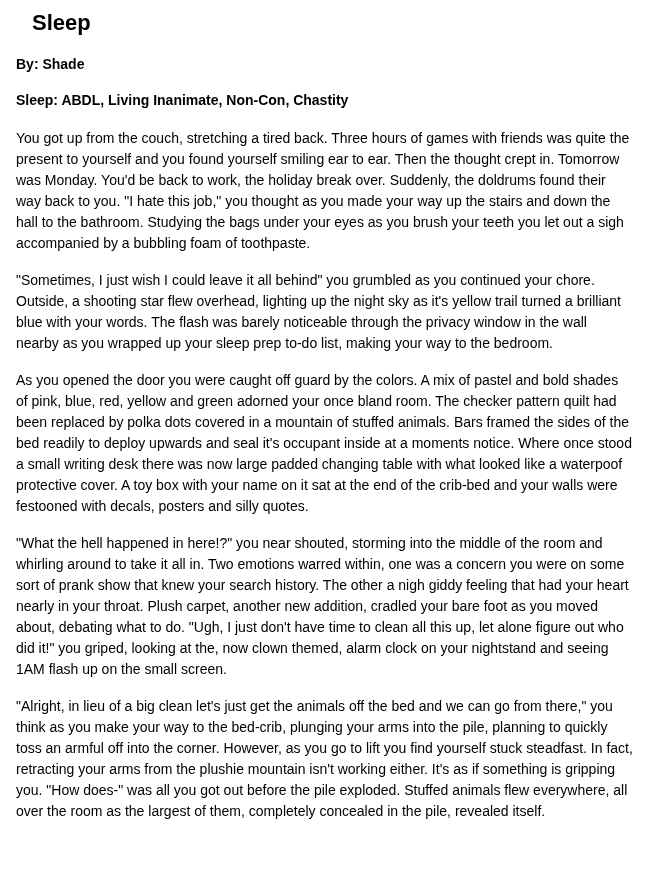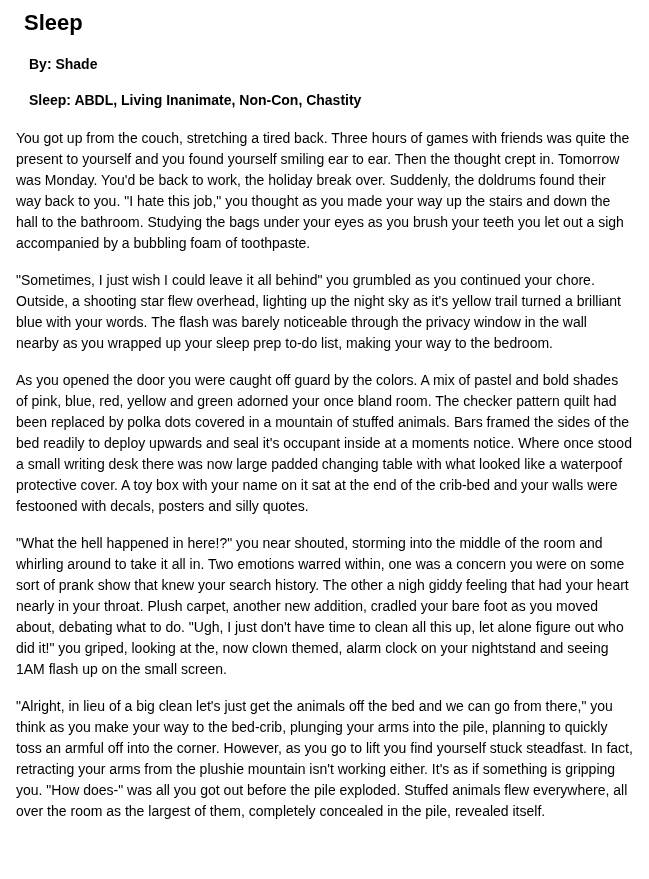--- a/index.html
+++ b/index.html
@@ -12,27 +12,27 @@
     min-height: 879px;
     box-sizing: border-box;
     padding: 10px 16px 16px 16px;
     font-family: "Liberation Sans", "DejaVu Sans", sans-serif;
     color: #000000;
   }
   .page-title {
     font-size: 22px;
     font-weight: bold;
     line-height: 26px;
-    margin: 0 0 20px 8px;
+    margin: 0 0 20px 16px;
   }
   .byline, .tags-line {
     font-size: 14px;
     font-weight: bold;
     line-height: 16px;
-    margin: 0 0 20px 13px;
+    margin: 0 0 20px 0;
   }
   .story p {
     font-size: 14px;
     line-height: 21px;
     margin: 0 0 16px 0;
     font-weight: normal;
   }
 </style>
 </head>
 <body>

